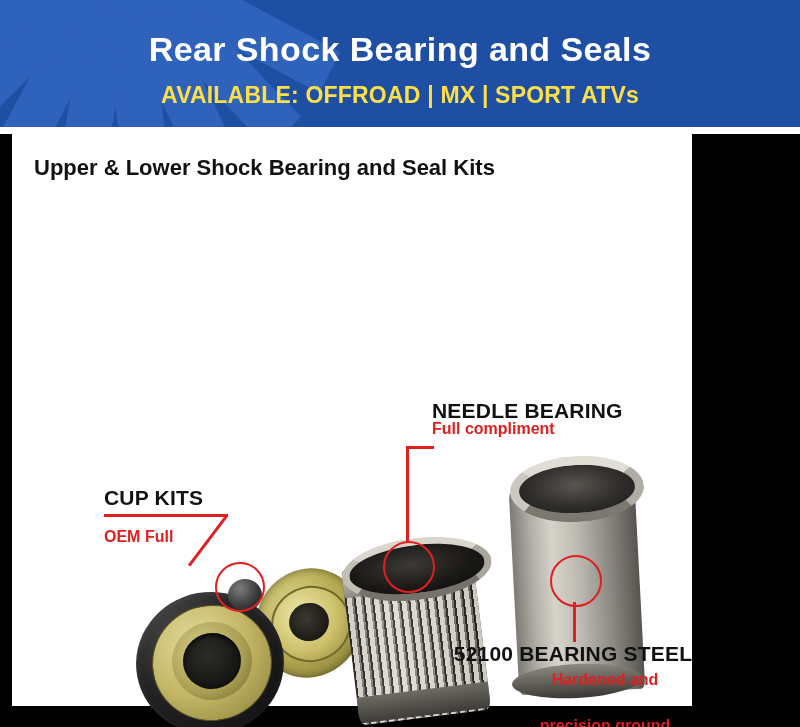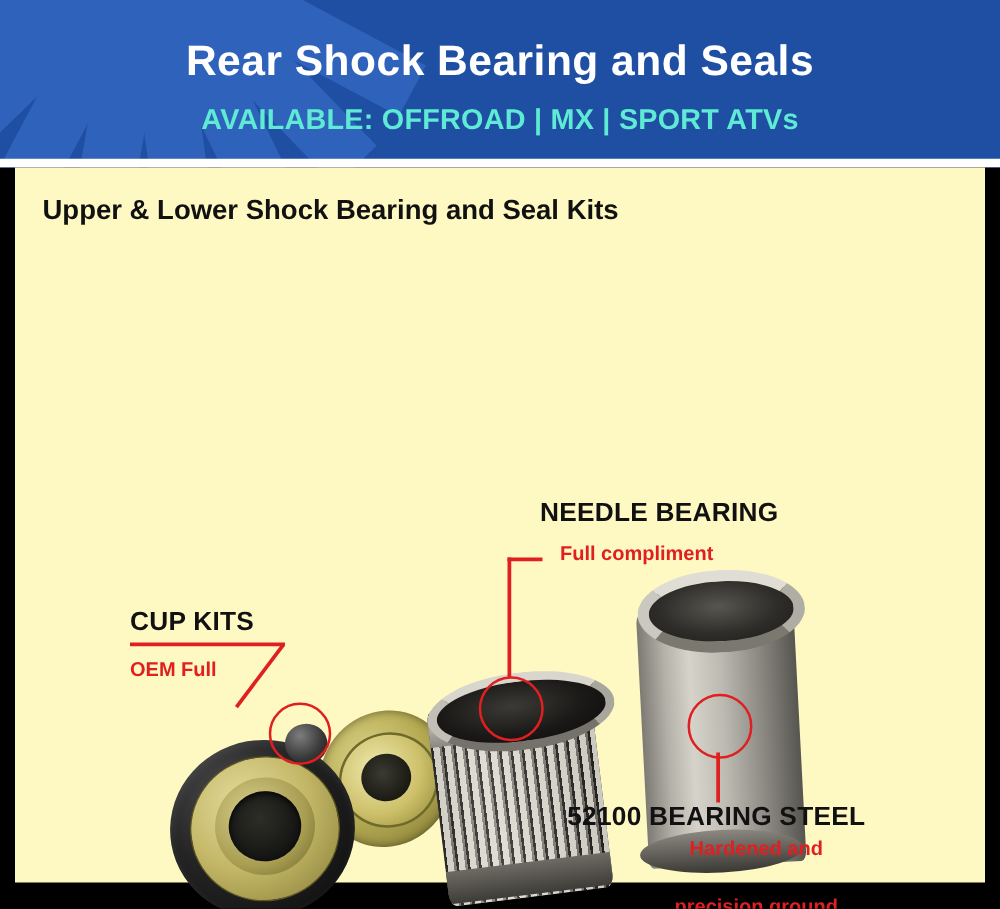--- a/index.html
+++ b/index.html
@@ -67,42 +67,42 @@
     font-weight: bold;
     letter-spacing: 0.4px;
     font-family: "Liberation Sans", sans-serif;
   }
   .title-sub {
     position: absolute;
     left: 0;
     top: 82px;
     width: 800px;
     text-align: center;
-    color: #5eead4;
+    color: #fde047;
     font-size: 23px;
     font-weight: bold;
     letter-spacing: 0.2px;
   }
   .header-rule {
     position: absolute;
     left: 0;
     top: 127px;
     width: 800px;
     height: 7px;
     background: #ffffff;
   }
 
   
   .body-panel {
     position: absolute;
     left: 12px;
     top: 134px;
-    width: 776px;
+    width: 680px;
     height: 572px;
-    background: #fef9c3;
+    background: #ffffff;
   }
 
   .subtitle {
     position: absolute;
     left: 22px;
     top: 21px;
     color: #111111;
     font-size: 22px;
     font-weight: bold;
   }
@@ -386,21 +386,21 @@
         <div class="leader" style="left:92px; top:300px; width:124px; height:2.5px;"></div>
         <div class="callout-title" style="left:92px; top:272px;">CUP KITS</div>
         <div class="callout-sub" style="left:92px; top:313px;">OEM Full</div>
       </div>
 
       <div>
         <div class="circle-marker" style="left:371px; top:327px; width:48px; height:48px;"></div>
         <div class="leader" style="left:394px; top:232px; width:2.5px; height:96px;"></div>
         <div class="leader" style="left:394px; top:232px; width:28px; height:2.5px;"></div>
         <div class="callout-title" style="left:420px; top:185px;">NEEDLE BEARING</div>
-        <div class="callout-sub" style="left:420px; top:220px;margin-left:16px;">Full compliment</div>
+        <div class="callout-sub" style="left:420px; top:205px;">Full compliment</div>
       </div>
 
       <div>
         <div class="circle-marker" style="left:538px; top:341px; width:48px; height:48px;"></div>
         <div class="leader" style="left:561px; top:388px; width:2.5px; height:40px;"></div>
         <div class="callout-title center" style="left:425px; top:428px; width:272px;">52100 BEARING STEEL</div>
         <div class="callout-sub center" style="left:425px; top:456px; width:272px;">Hardened and</div>
         <div class="callout-sub center" style="left:425px; top:502px; width:272px;">precision ground</div>
       </div>
 

